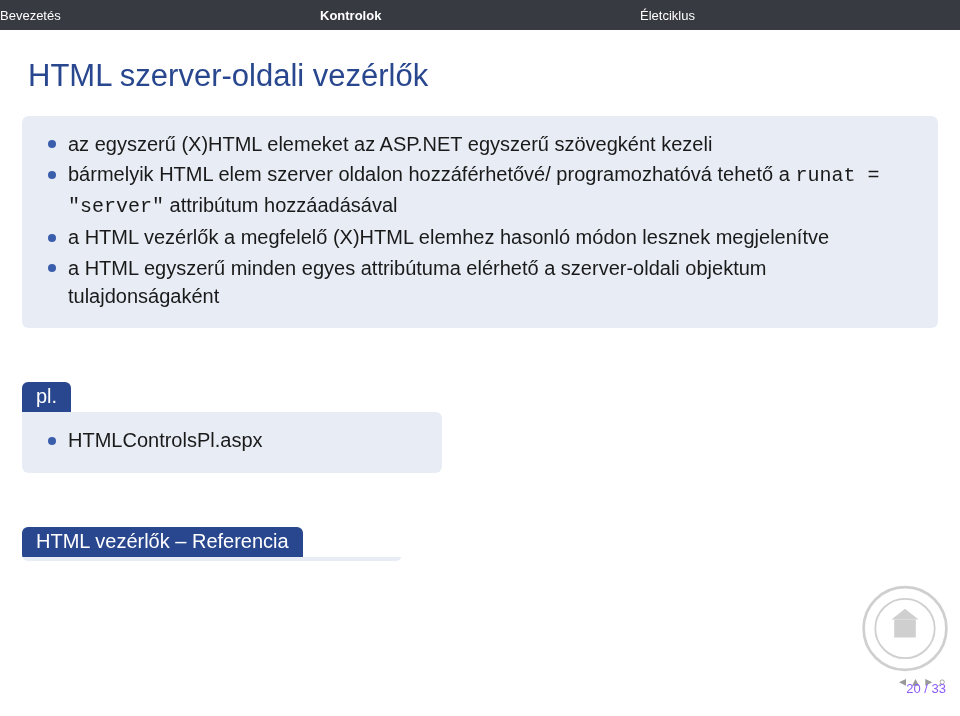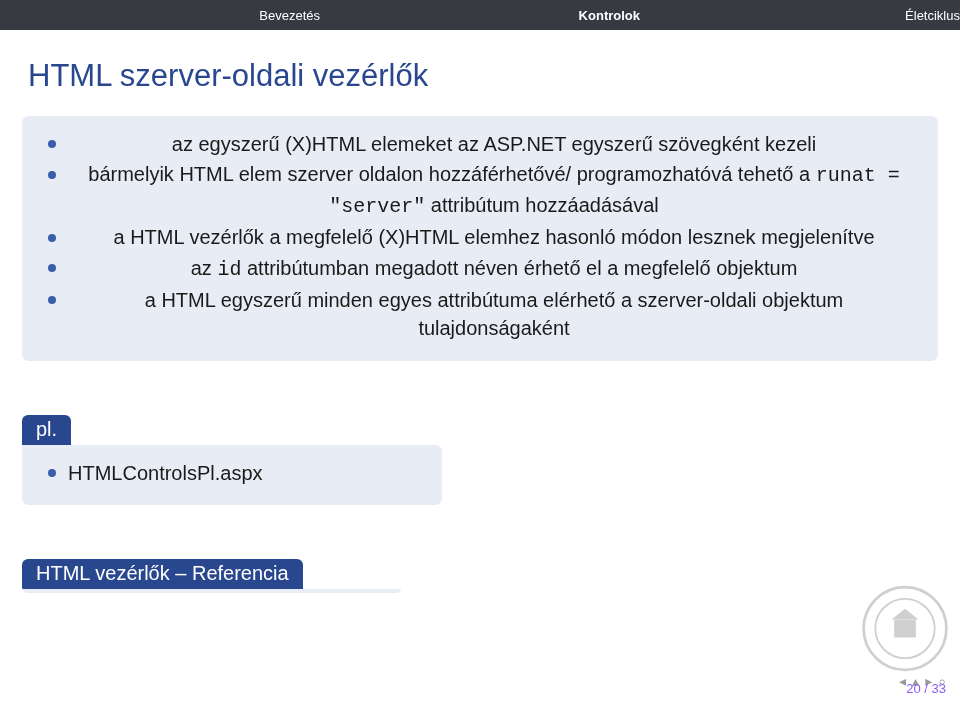--- a/index.html
+++ b/index.html
@@ -15,21 +15,21 @@
   .navbar {
     display: flex;
     height: 30px;
     background: #383a42;
     color: #fff;
     font-size: 13px;
     align-items: center;
   }
   .navbar .tab {
     flex: 1;
-    text-align: right;
+    text-align: left;
     padding: 6px 0;
     cursor: pointer;
   }
   .navbar .tab.active { font-weight: bold; }
   .title {
     color: #28478e;
     font-size: 31px;
     font-weight: 400;
     padding: 28px 0 22px 28px;
   }
@@ -50,21 +50,20 @@
   }
   .block-body {
     background: #e8edf5;
     padding: 14px 18px 16px 22px;
     border-radius: 0 6px 6px 6px;
     font-size: 20px;
     line-height: 1.42;
   }
   .block.noheader .block-body {
     border-radius: 6px;
-    text-align: center;
   }
   ul.bullets {
     list-style: none;
     padding-left: 4px;
   }
   ul.bullets > li {
     position: relative;
     padding-left: 20px;
     margin-bottom: 2px;
   }
@@ -118,23 +117,20 @@
 <h1 class="title">HTML szerver-oldali vezérlők</h1>
 
 <div class="block noheader">
   <div class="block-body">
     <ul class="bullets">
       <li>az egyszerű (X)HTML elemeket az ASP.NET egyszerű szövegként kezeli</li>
       <li>
         <span>bármelyik HTML elem szerver oldalon hozzáférhetővé/ programozhatóvá tehető a </span><span class="tt">runat = "server"</span><span> attribútum hozzáadásával</span>
       </li>
       <li>a HTML vezérlők a megfelelő (X)HTML elemhez hasonló módon lesznek megjelenítve</li>
-      <li>
-        <span>az </span><span class="tt">id</span><span> attribútumban megadott néven érhető el a megfelelő objektum</span>
-      </li>
       <li>a HTML egyszerű minden egyes attribútuma elérhető a szerver-oldali objektum tulajdonságaként</li>
     </ul>
   </div>
 </div>
 
 <div class="block" style="width:420px;">
   <div class="block-head">pl.</div>
   <div class="block-body">
     <ul class="bullets">
       <li>HTMLControlsPl.aspx</li>

